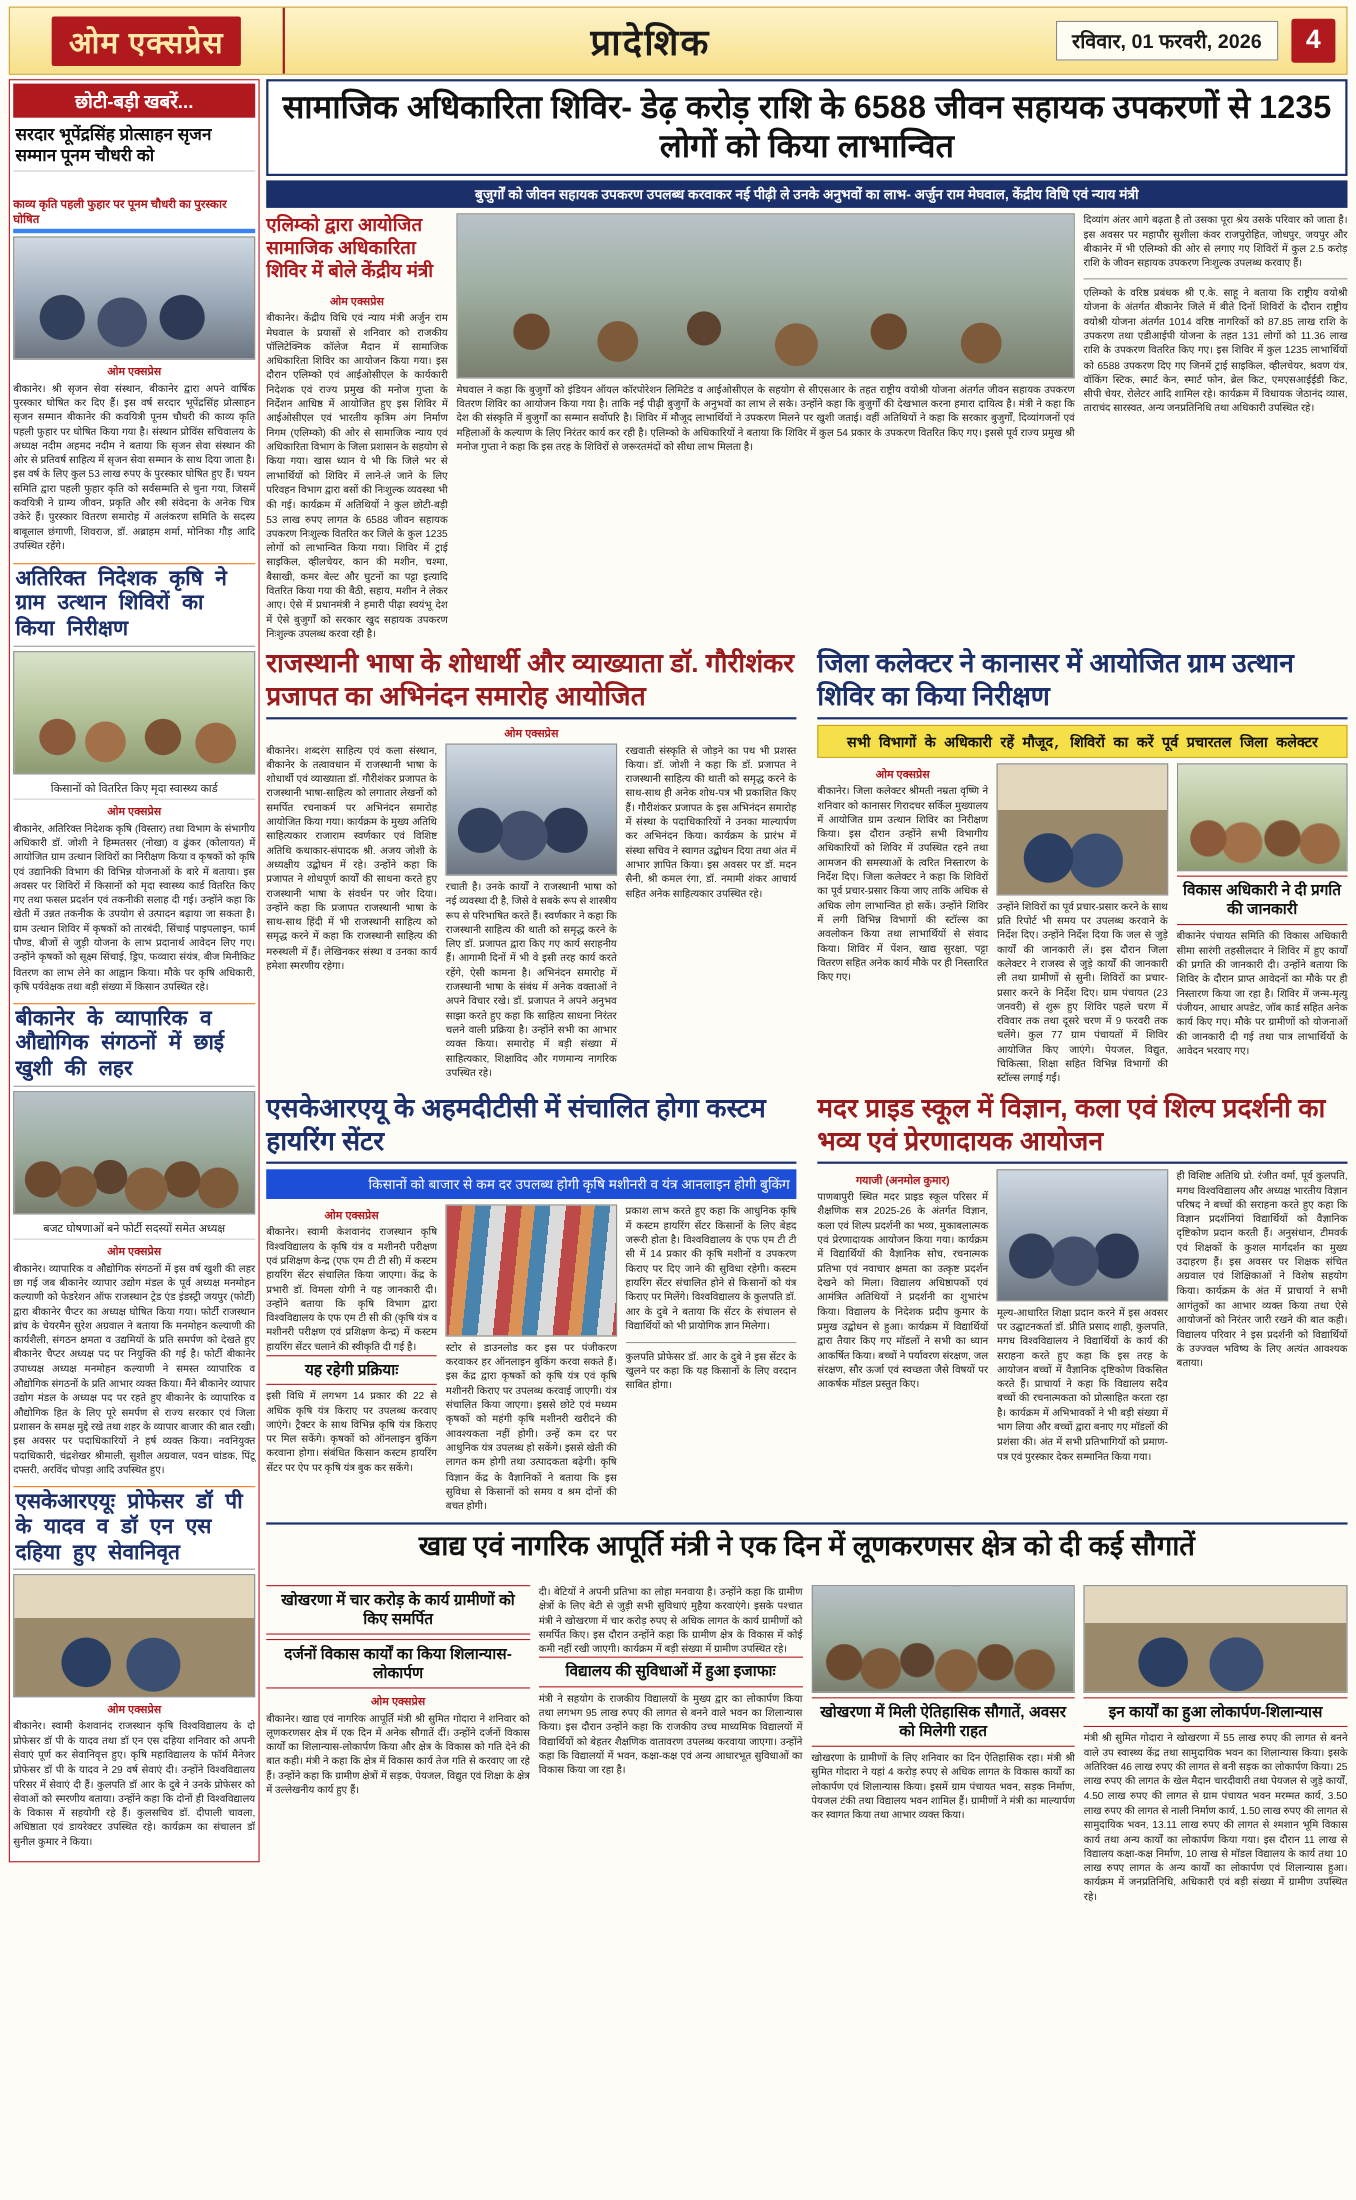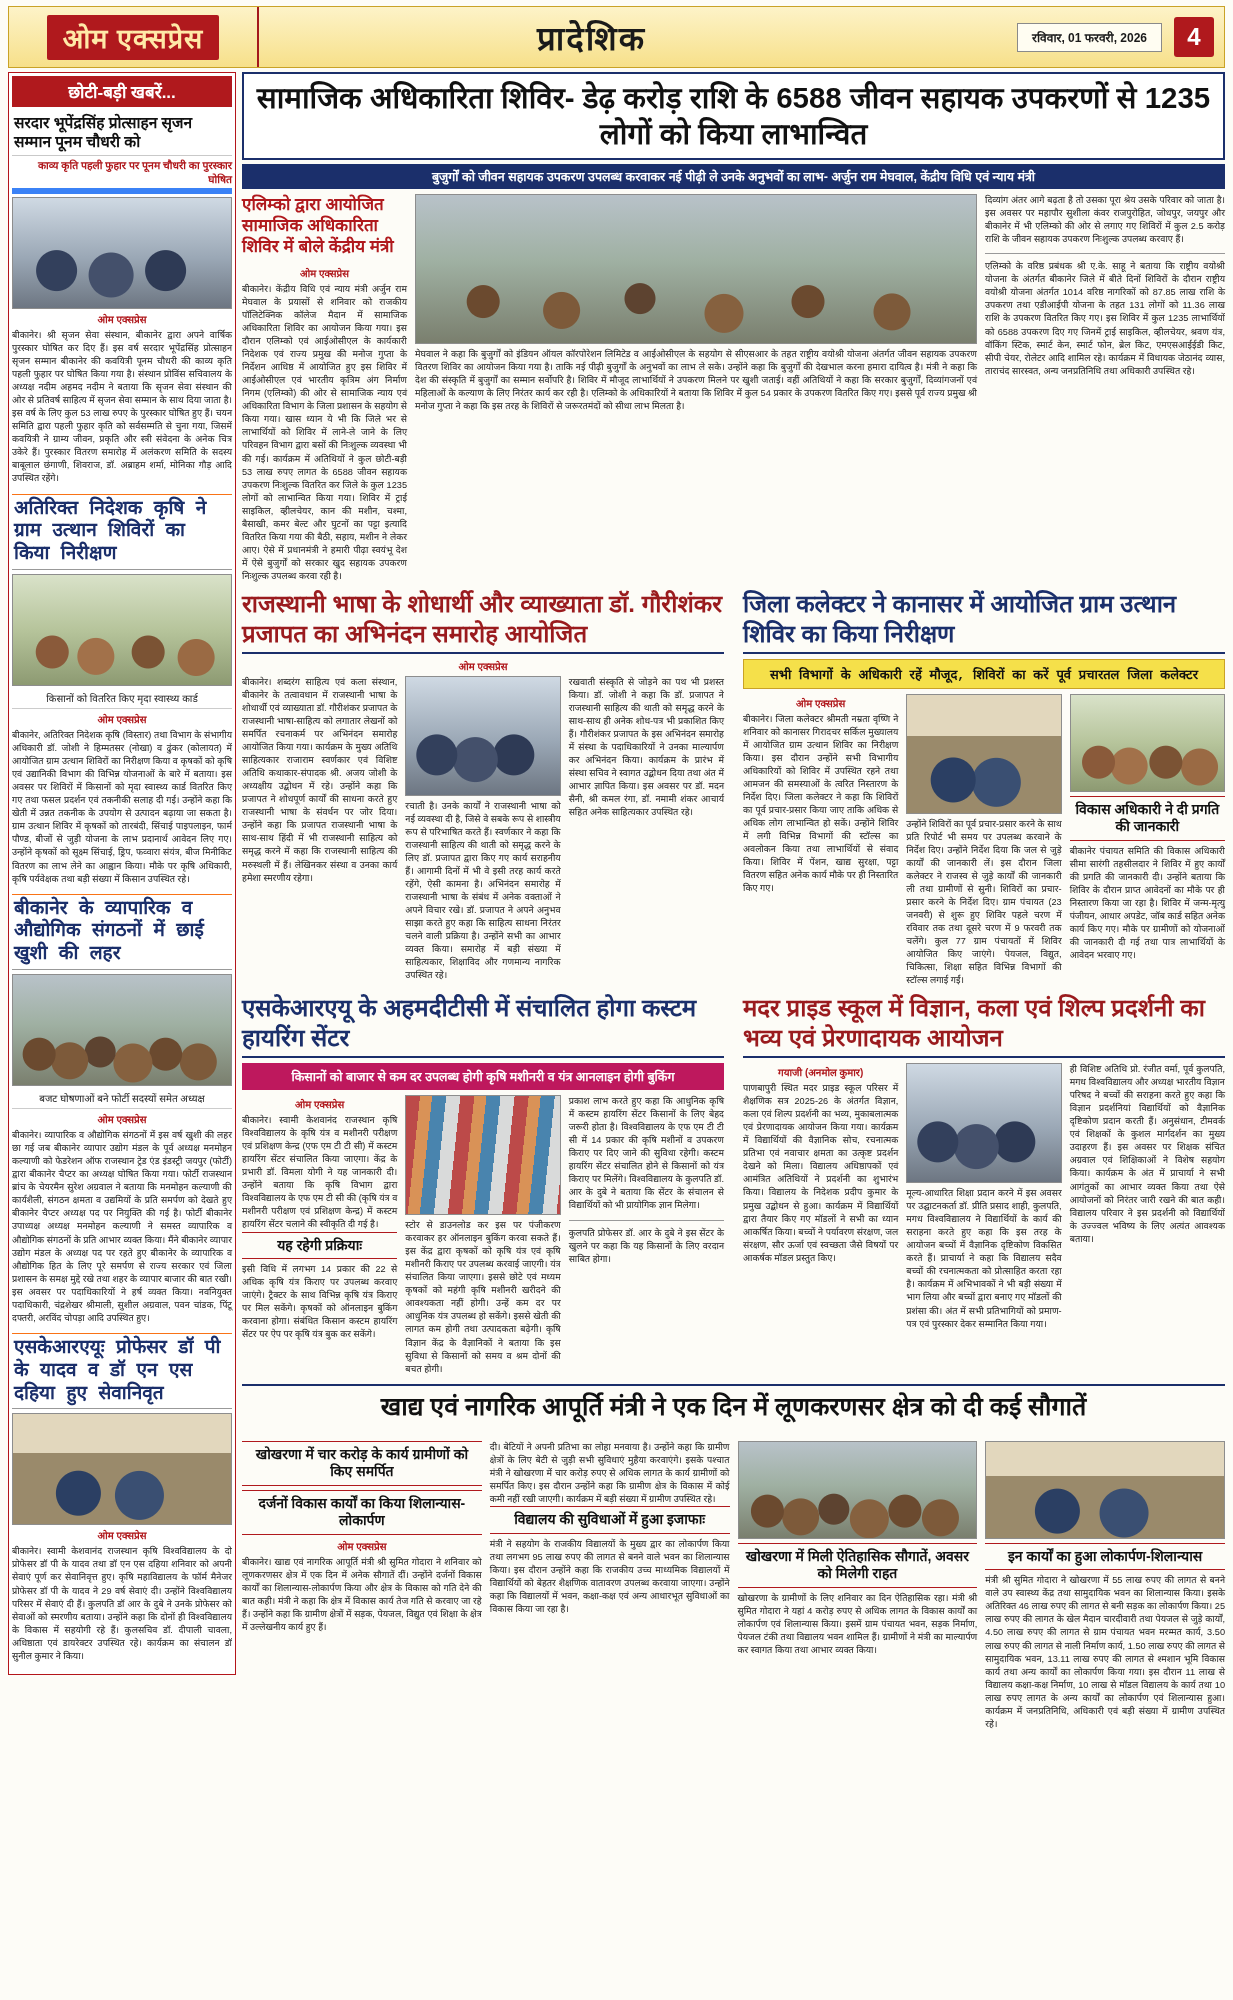--- a/index.html
+++ b/index.html
@@ -56,21 +56,21 @@
   }
   .masthead-right {
     width: 300px;
     display: flex;
     align-items: center;
     justify-content: flex-end;
     padding-right: 10px;
     gap: 12px;
   }
   .issue-date {
-    font-size: 12px;
+    font-size: 18px;
     font-weight: bold;
     color: #1a1a1a;
     border: 1px solid #8a8a8a;
     background: #fffdf2;
     padding: 5px 14px;
     white-space: nowrap;
   }
   .page-no {
     width: 40px; height: 40px;
     background: #b0191d;
@@ -111,24 +111,25 @@
     font-weight: bold;
     line-height: 1.25;
     color: #111;
     padding: 2px 2px 3px 2px;
     border-bottom: 1px solid #c9c9c9;
   }
   .rail-sub {
     font-size: 10.5px;
     font-weight: bold;
     color: #b0191d;
-    text-align: right;
+    text-align: left;
     padding: 2px 0;
-    border-bottom: 6px solid #3b82f6;
+    border-bottom: 4px solid #3b82f6;
     margin-bottom: 3px;
+    margin-top: 20px;
   }
   .rail-big-title {
     font-size: 19px;
     font-weight: bold;
     line-height: 1.2;
     color: #1b2f6b;
     padding: 3px 2px;
     border-top: 1px solid #f97316;
     border-bottom: 1px solid #999;
     margin: 5px 0 4px 0;
@@ -243,25 +244,25 @@
     color: #111;
     font-size: 13px;
     font-weight: bold;
     text-align: center;
     padding: 5px 6px;
     border: 1px solid #c9a227;
     margin-bottom: 5px;
     font-family: Liberation Mono, monospace;
   }
   .red-ribbon {
-    background: #be185d;
+    background: #1d4ed8;
     color: #fff;
     font-size: 12.5px;
-    font-weight: bold;
-    text-align: center;
+    font-weight: normal;
+    text-align: right;
     padding: 5px 6px;
     margin-bottom: 5px;
   }
 
   .three-col {
     display: grid;
     grid-template-columns: 165px 1fr 240px;
     gap: 8px;
   }
   .kicker {

